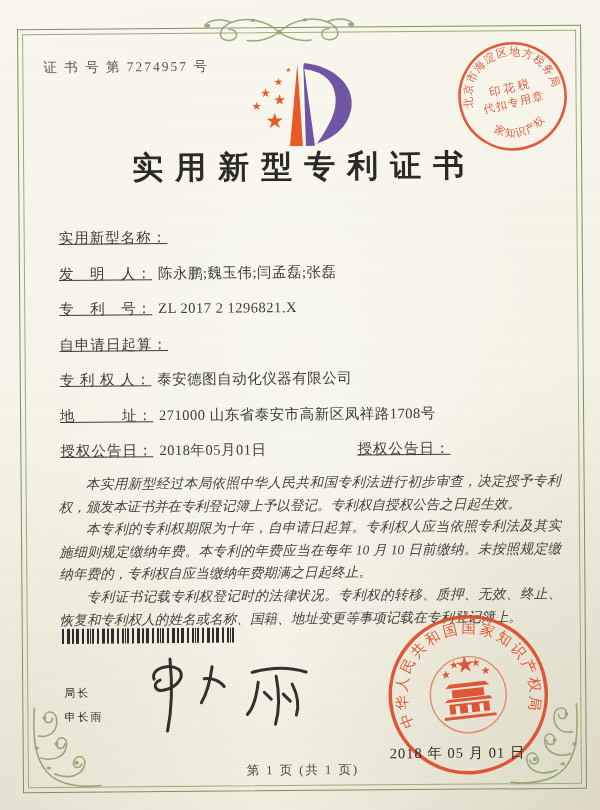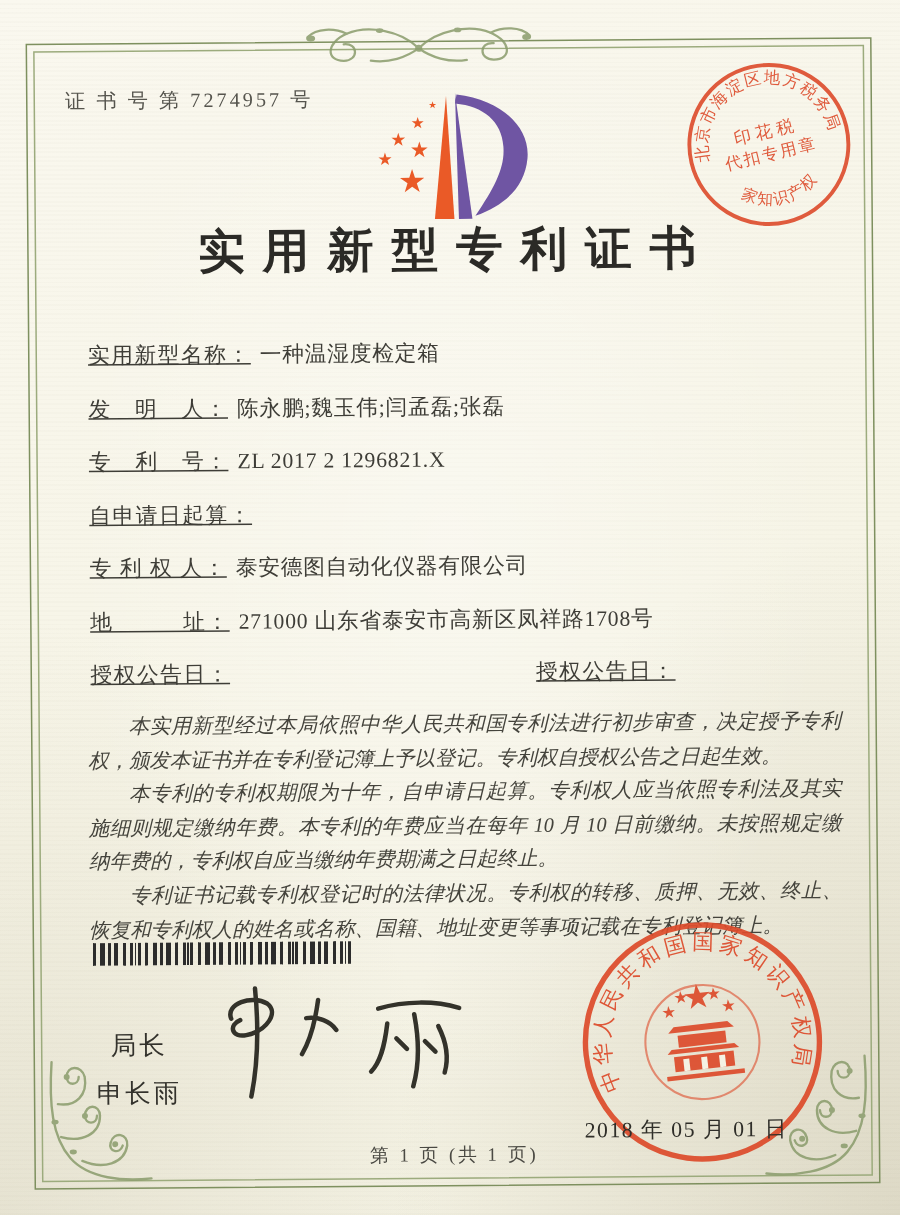--- a/index.html
+++ b/index.html
@@ -24,21 +24,21 @@
   .fvalue{margin-left:6px;color:#3e3d37;letter-spacing:0.5px;}
   .frow.double .cell{display:flex;}
   .frow.double .cell.first{width:297px;}
   .paras{position:absolute;left:58px;top:472px;width:502px;font-size:13.6px;line-height:22.6px;
     text-align:justify;font-style:italic;color:#44433c;}
   .paras p{margin:0;text-indent:2em;}
   .barcode{position:absolute;left:60px;top:627px;width:173px;height:15px;
     background:
       repeating-linear-gradient(90deg,#2c2c2c 0 2px,rgba(0,0,0,0) 2px 5px),
       repeating-linear-gradient(90deg,#2c2c2c 0 1px,rgba(0,0,0,0) 1px 7px);}
-  .officer{position:absolute;left:62px;top:684px;font-size:17px;letter-spacing:2px;color:#33322c;text-align:center;}
+  .officer{position:absolute;left:62px;top:684px;font-size:11px;letter-spacing:2px;color:#33322c;}
   .officer div{margin-bottom:9px;}
   .signature{position:absolute;left:122px;top:648px;}
   .stamp-tax{position:absolute;left:450px;top:33px;transform:rotate(-13deg);opacity:0.9;}
   .seal-office{position:absolute;left:380px;top:610px;transform:rotate(-6deg);opacity:0.92;}
   .seal-date{position:absolute;left:387px;top:745px;font-size:14.5px;letter-spacing:1px;color:#2f2e29;z-index:4;}
   .footer{position:absolute;left:0;top:762px;width:100%;text-align:center;font-size:12.5px;letter-spacing:2px;color:#4a4943;}
   .orn{position:absolute;opacity:0.85;}
   .orn.top{left:50%;top:12px;transform:translateX(-58%);}
   .orn.bl{left:22px;top:700px;}
   .orn.br{right:16px;top:700px;transform:scaleX(-1);}
@@ -118,21 +118,20 @@
         <use href="#star" transform="translate(33,34) scale(4.2)"></use>
         <use href="#star" transform="translate(43,22) scale(2.6)"></use>
       </g>
     </svg>
 
     <div class="title">实用新型专利证书</div>
 
     <div class="fields">
       <div class="frow">
         <span class="flabel">实用新型名称：</span>
-        <span class="fvalue">一种温湿度检定箱</span>
       </div>
       <div class="frow">
         <span class="flabel">发　明　人：</span>
         <span class="fvalue">陈永鹏;魏玉伟;闫孟磊;张磊</span>
       </div>
       <div class="frow">
         <span class="flabel">专　利　号：</span>
         <span class="fvalue">ZL 2017 2 1296821.X</span>
       </div>
       <div class="frow">
@@ -142,20 +141,21 @@
         <span class="flabel">专 利 权 人：</span>
         <span class="fvalue">泰安德图自动化仪器有限公司</span>
       </div>
       <div class="frow">
         <span class="flabel">地　　　址：</span>
         <span class="fvalue">271000 山东省泰安市高新区凤祥路1708号</span>
       </div>
       <div class="frow double">
         <span class="cell first">
           <span class="flabel">授权公告日：</span>
+          <span class="fvalue">2018年05月01日</span>
         </span>
         <span class="cell">
           <span class="flabel">授权公告日：</span>
         </span>
       </div>
     </div>
 
     <div class="paras">
       <p>本实用新型经过本局依照中华人民共和国专利法进行初步审查，决定授予专利权，颁发本证书并在专利登记簿上予以登记。专利权自授权公告之日起生效。</p>
       <p>本专利的专利权期限为十年，自申请日起算。专利权人应当依照专利法及其实施细则规定缴纳年费。本专利的年费应当在每年 10 月 10 日前缴纳。未按照规定缴纳年费的，专利权自应当缴纳年费期满之日起终止。</p>

